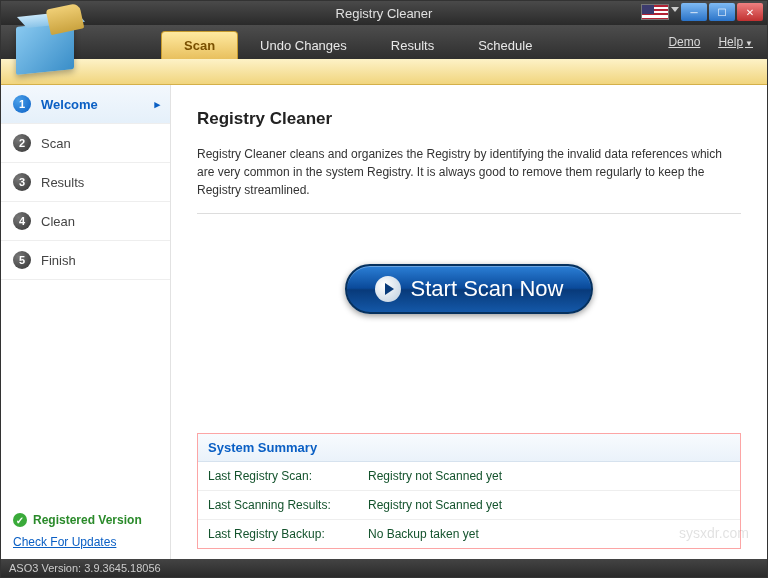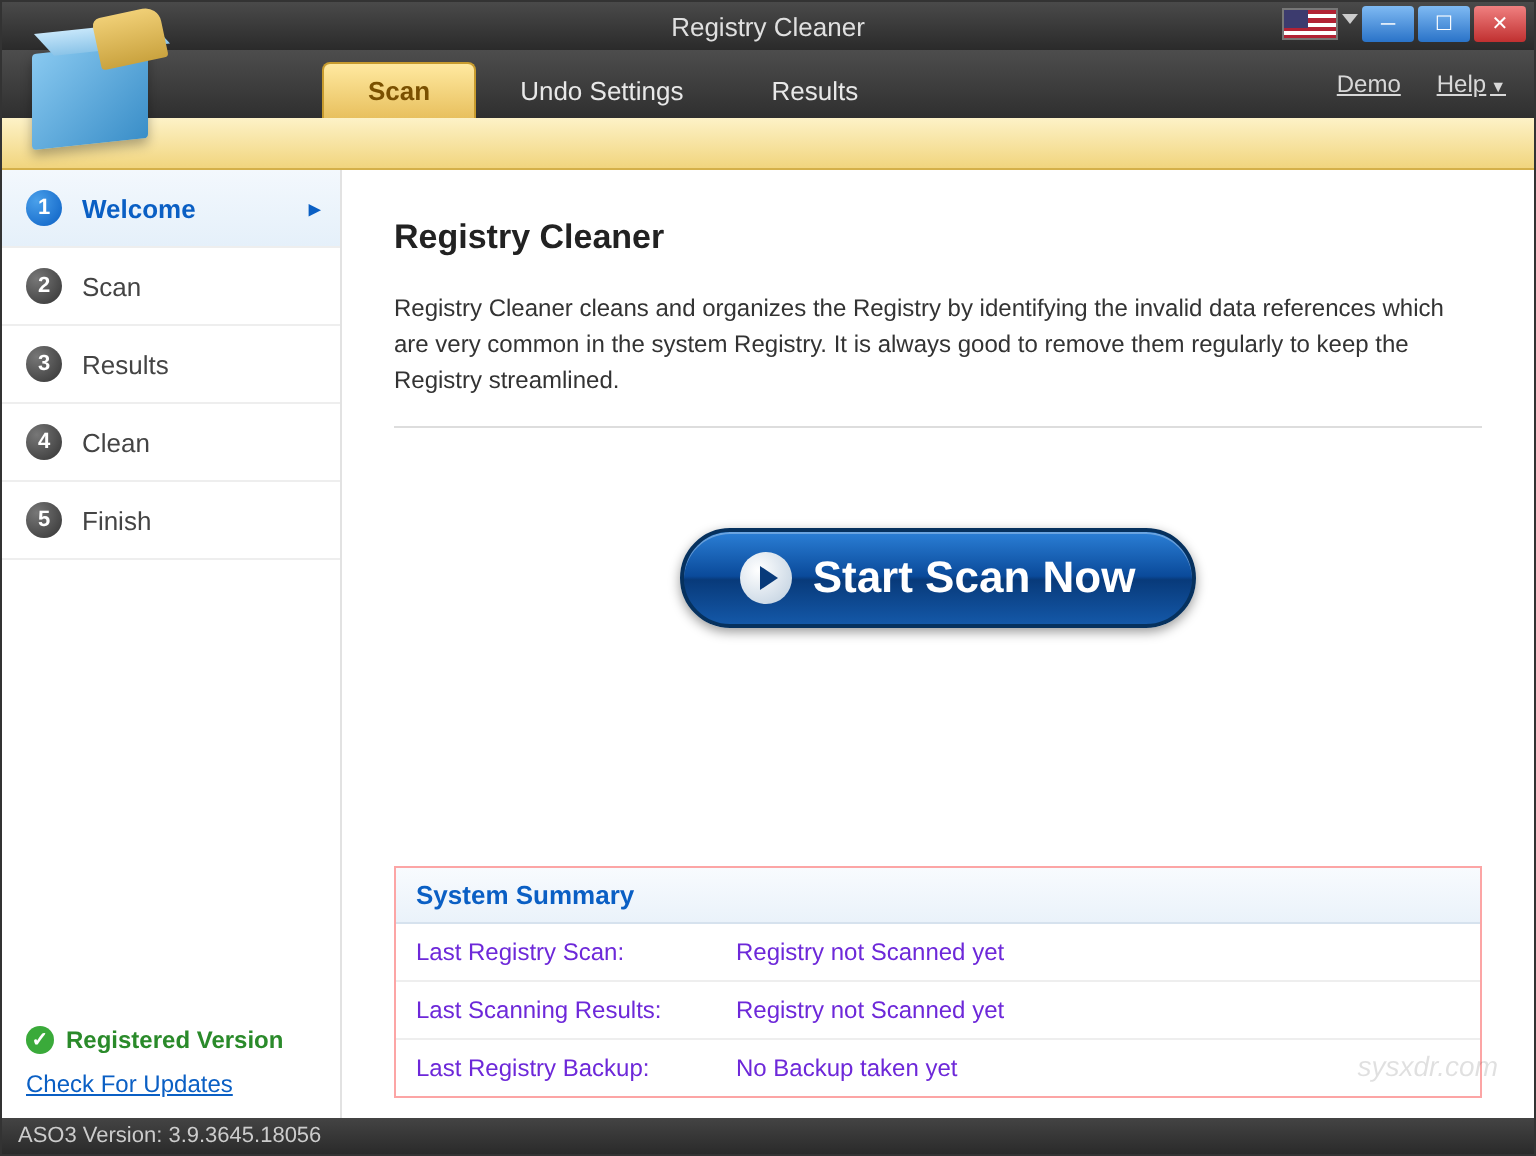--- a/index.html
+++ b/index.html
@@ -44,32 +44,32 @@
 .sidebar-bottom { padding:10px 12px; font-size:12px; }
 .regver { color:#2a8a2a; font-weight:bold; display:flex; align-items:center; gap:6px; margin-bottom:8px; }
 .checkupd { color:#0a5fc4; text-decoration:underline; cursor:pointer; }
 .chkicon { width:14px;height:14px;border-radius:50%;background:#3aaa3a;color:#fff;font-size:10px;display:flex;align-items:center;justify-content:center; }
 
 .main { flex:1; padding: 24px 26px 10px 26px; display:flex; flex-direction:column; position:relative; }
 .main h2 { font-size:17px; color:#222; margin-bottom:16px; }
 .desc { font-size:12px; color:#333; line-height:1.5; margin-bottom:14px; }
 .hr { height:1px; background:#ddd; margin-bottom: 30px; }
 
-.scanbtn { align-self:center; margin-top:20px; padding: 10px 28px; background: linear-gradient(#2b7fd6, #0a4a9a 48%, #083a7a 52%, #1458a8); border: 2px solid #06315e; border-radius: 26px; color:#fff; font-size:22px; font-weight:bold; display:flex; align-items:center; gap:10px; cursor:pointer; box-shadow: 0 2px 6px rgba(0,0,0,.4), inset 0 1px 0 rgba(255,255,255,.3); }
+.scanbtn { align-self:center; margin-top:20px; padding: 10px 28px; background: linear-gradient(#2b7fd6, #0a4a9a 48%, #083a7a 52%, #1458a8); border: 2px solid #06315e; border-radius: 26px; color:#fff; font-size:22px; font-weight:normal; display:flex; align-items:center; gap:10px; cursor:pointer; box-shadow: 0 2px 6px rgba(0,0,0,.4), inset 0 1px 0 rgba(255,255,255,.3); }
 .playicon { width:26px;height:26px;border-radius:50%;background:radial-gradient(circle at 35% 35%, #fff, #bcd); display:flex;align-items:center;justify-content:center; }
 .playicon::after { content:""; width:0;height:0;border-left:9px solid #083a7a;border-top:6px solid transparent;border-bottom:6px solid transparent; margin-left:3px; }
 
 .summary { margin-top:auto; border:1px solid #fca5a5; }
 .sumhead { background: linear-gradient(#f8fbfe,#eaf2fa); padding:6px 10px; color:#0a5fc4; font-weight:bold; font-size:13px; border-bottom:1px solid #d6e2ee; }
-.sumrow { display:flex; padding:7px 10px; font-size:12px; color:#6d28d9; border-bottom:1px solid #eee; }
+.sumrow { display:flex; padding:7px 10px; font-size:12px; color:#14532d; border-bottom:1px solid #eee; }
 .sumrow:last-child { border-bottom:none; }
 .sumlabel { width: 160px; }
 
 .statusbar { height:18px; background: linear-gradient(#444,#2a2a2a); color:#ccc; font-size:11px; padding:0 8px; display:flex; align-items:center;text-align:right; }
-.watermark { position:absolute; right:18px; bottom:18px; color: rgba(0,0,0,.12); font-size:14px; font-style:italic; pointer-events:none; }
+.watermark { position:absolute; right:18px; bottom:18px; color: rgba(0,0,0,.12); font-size:14px; pointer-events:none; }
 </style>
 </head>
 <body>
 
 <div class="titlebar">
   <span class="title">Registry Cleaner</span>
   <div class="flag"></div>
   <div class="flag-dd"></div>
   <div class="wctrls">
     <div class="wbtn wmin">─</div>
@@ -82,22 +82,23 @@
   <div class="box3d"></div>
   <div class="broom"></div>
 </div>
 
 <div class="menubar">
   <div class="logo-area">
       <span class="brand">aso</span>
     </div>
   <div class="menutabs">
     <div class="mtab active">Scan</div>
-    <div class="mtab">Undo Settings</div>
+    <div class="mtab">Undo Changes</div>
     <div class="mtab">Results</div>
+    <div class="mtab">Schedule</div>
   </div>
   <div class="menuright">
     <span>Demo</span>
     <span><span>Help</span><span class="dd">▼</span></span>
   </div>
 </div>
 
 <div class="goldbar"></div>
 
 <div class="content">

